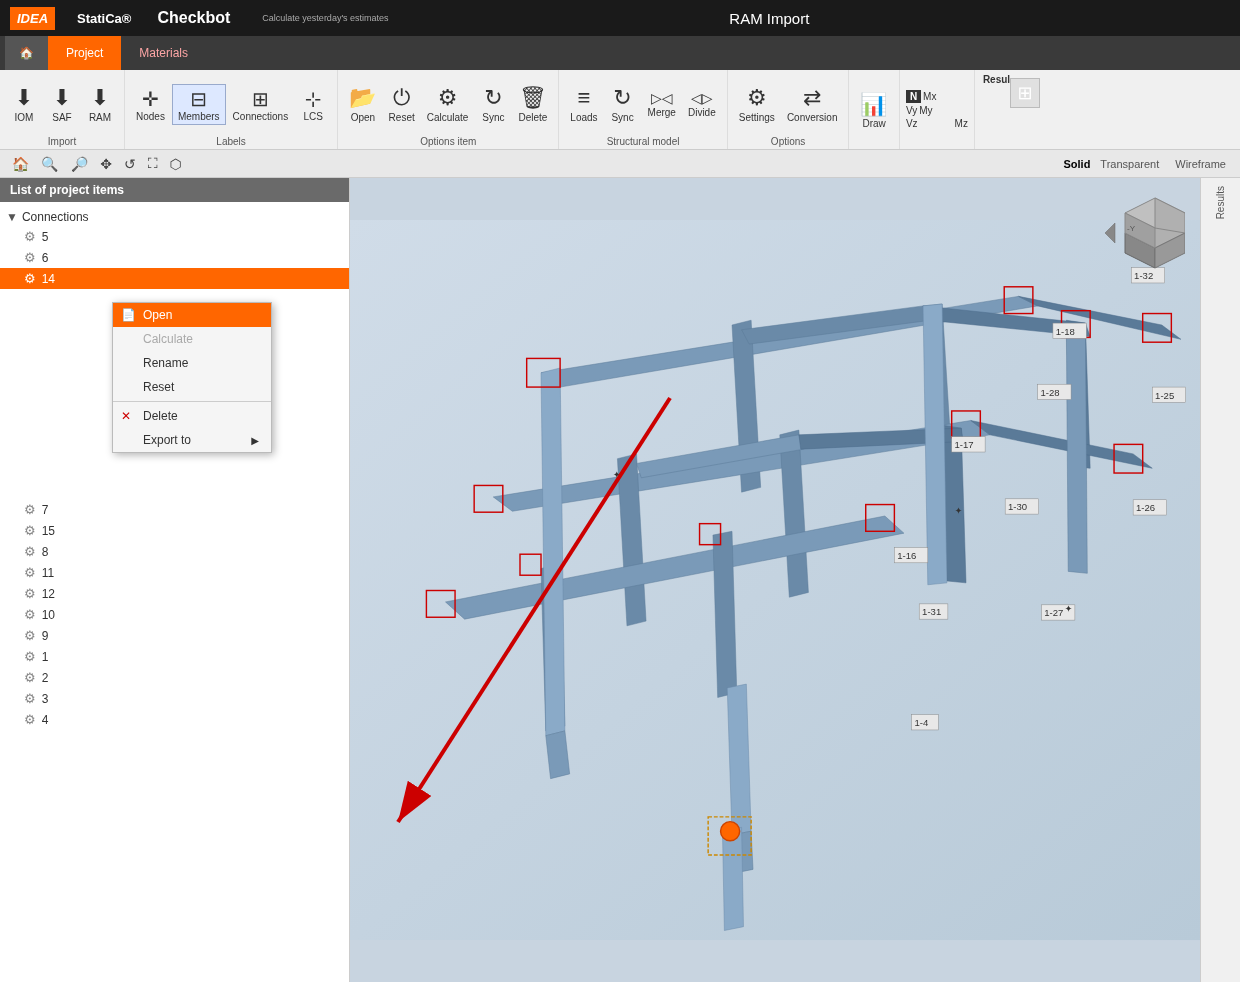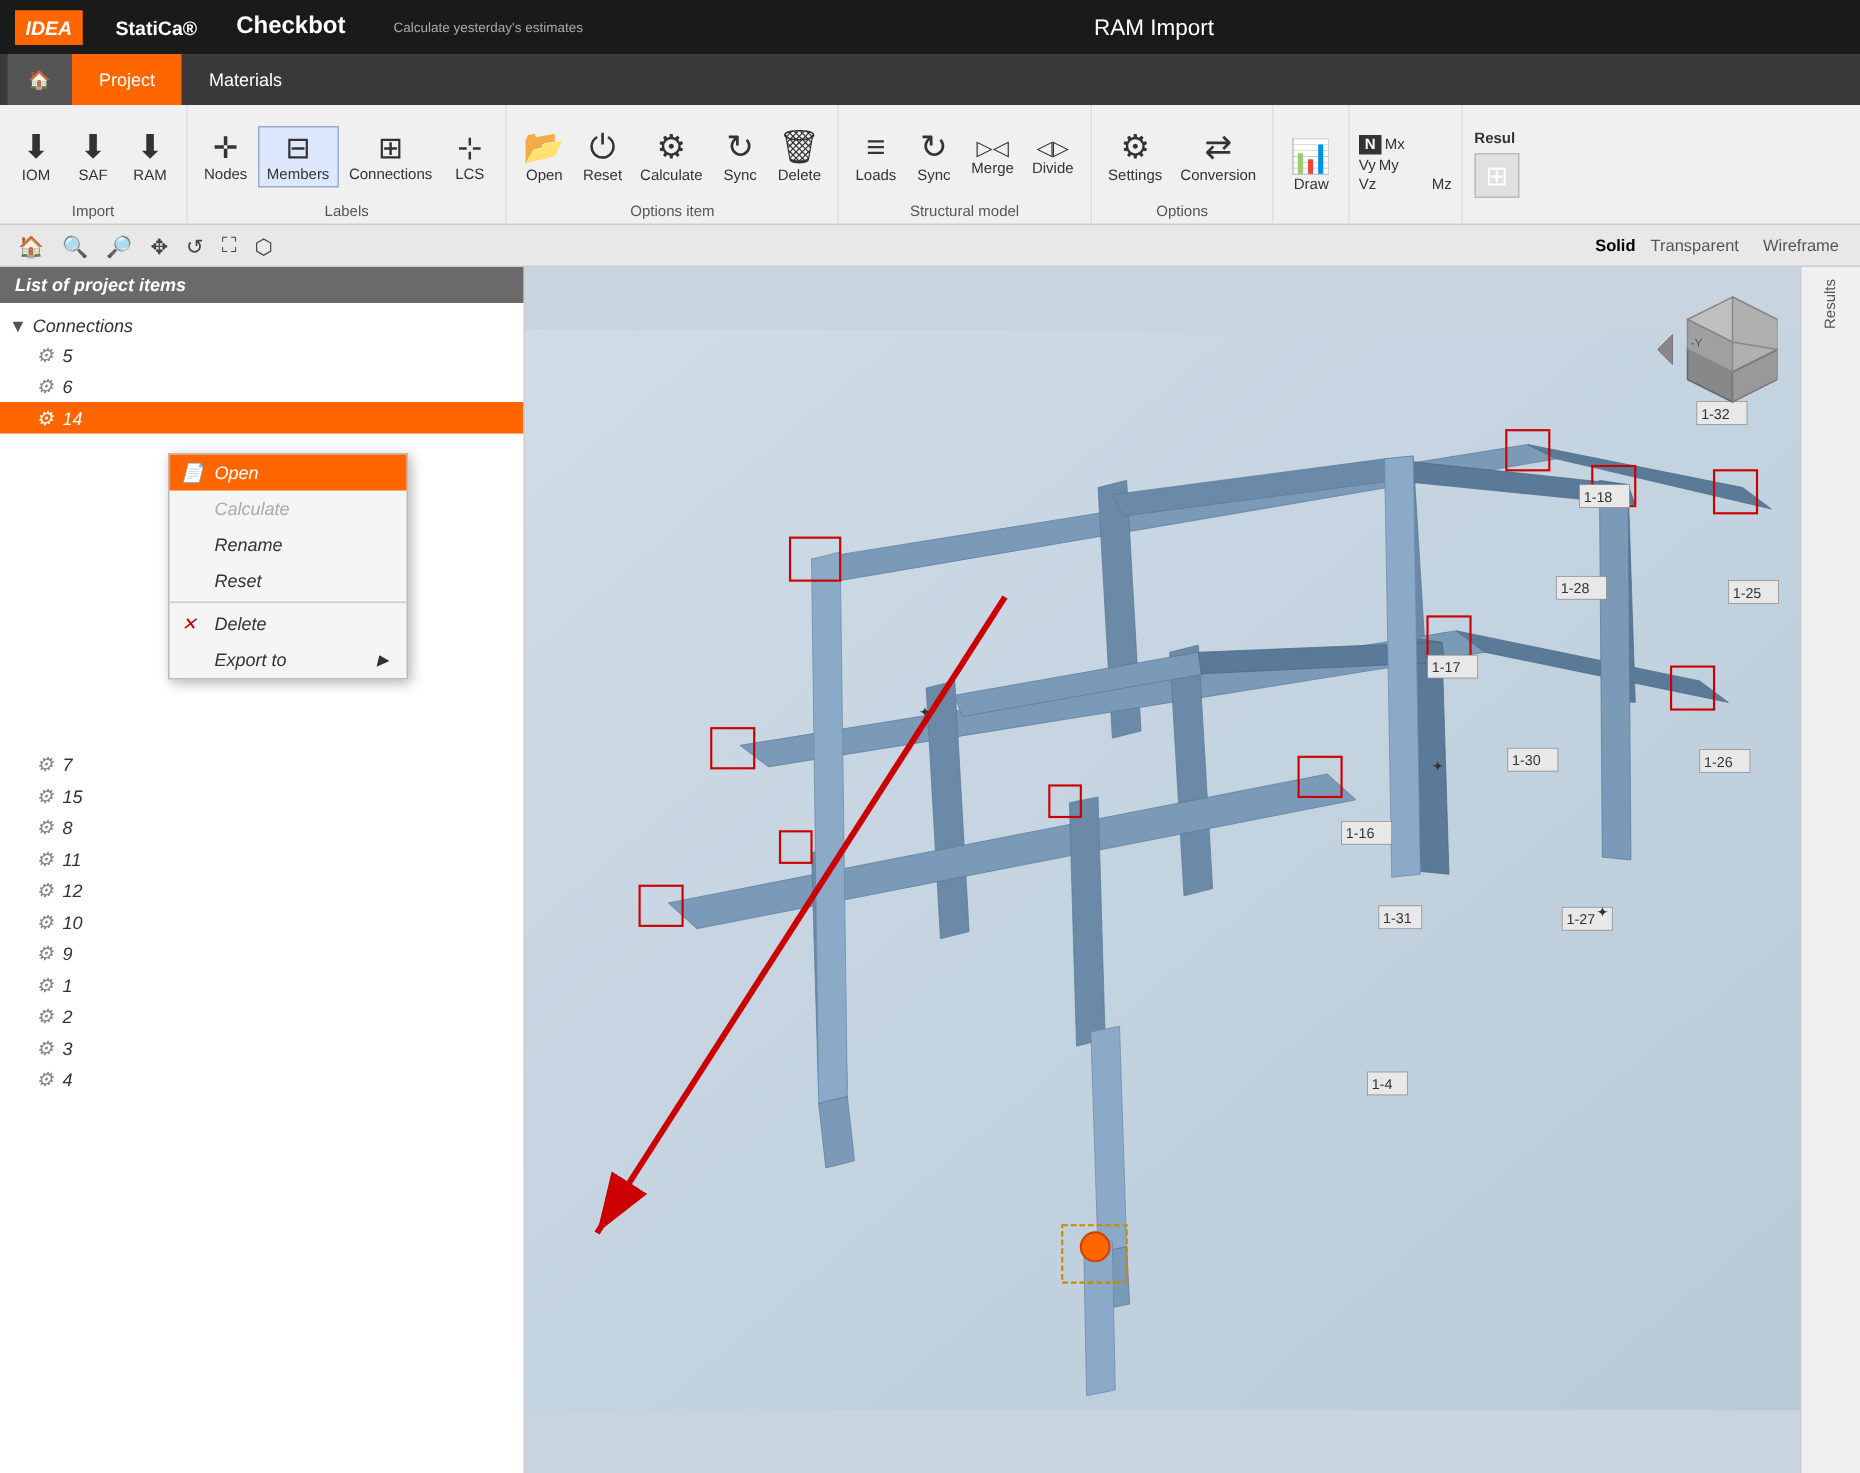--- a/index.html
+++ b/index.html
@@ -36,21 +36,21 @@
       display: flex;
       align-items: center;
       padding: 0 5px;
     }
     .nav-btn {
       padding: 5px 18px;
       font-size: 12px;
       cursor: pointer;
       border: none;
       background: transparent;
-      color: #ffffff;
+      color: #fca5a5;
       height: 100%;
       display: flex;
       align-items: center;
     }
     .nav-btn.active {
       background: #ff6600;
       color: #fff;
     }
     .nav-btn.home {
       background: #555;
@@ -134,21 +134,20 @@
     }
 
     
     .sidebar {
       width: 350px;
       background: #fff;
       border-right: 1px solid #ccc;
       display: flex;
       flex-direction: column;
       height: 100%;
-      font-style: italic;
     }
     .sidebar-header {
       background: #6a6a6a;
       color: #fff;
       padding: 5px 10px;
       font-size: 12px;
       font-weight: bold;
     }
     .sidebar-content {
       flex: 1;
@@ -399,21 +398,21 @@
     <div style="display:flex;gap:2px;align-items:center;margin-top:2px;">
       <span style="font-size:10px;color:#333;">Vy</span>
       <span style="font-size:10px;color:#333;">My</span>
     </div>
     <div style="display:flex;gap:2px;align-items:center;margin-top:2px;">
       <span style="font-size:10px;color:#333;">Vz</span>
       <span style="font-size:10px;color:#333;padding-left:35px;">Mz</span>
     </div>
   </div>
 
-  <div style="display:flex;flex-direction:column;justify-content:center;padding:4px 8px;">
+  <div style="display:flex;flex-direction:row;justify-content:center;padding:4px 8px;">
     <span style="font-size:10px;color:#333;font-weight:bold;">Resul</span>
     <div style="margin-top:4px;width:30px;height:30px;background:#e0e0e0;border:1px solid #bbb;display:flex;align-items:center;justify-content:center;font-size:18px;">⊞</div>
   </div>
 </div>
 
 <div style="display:flex;flex-direction:column;height:calc(982px - 36px - 34px - 80px);">
 
   <div class="view-toolbar">
     <button class="view-toolbar-btn">🏠</button>
     <button class="view-toolbar-btn">🔍</button>

